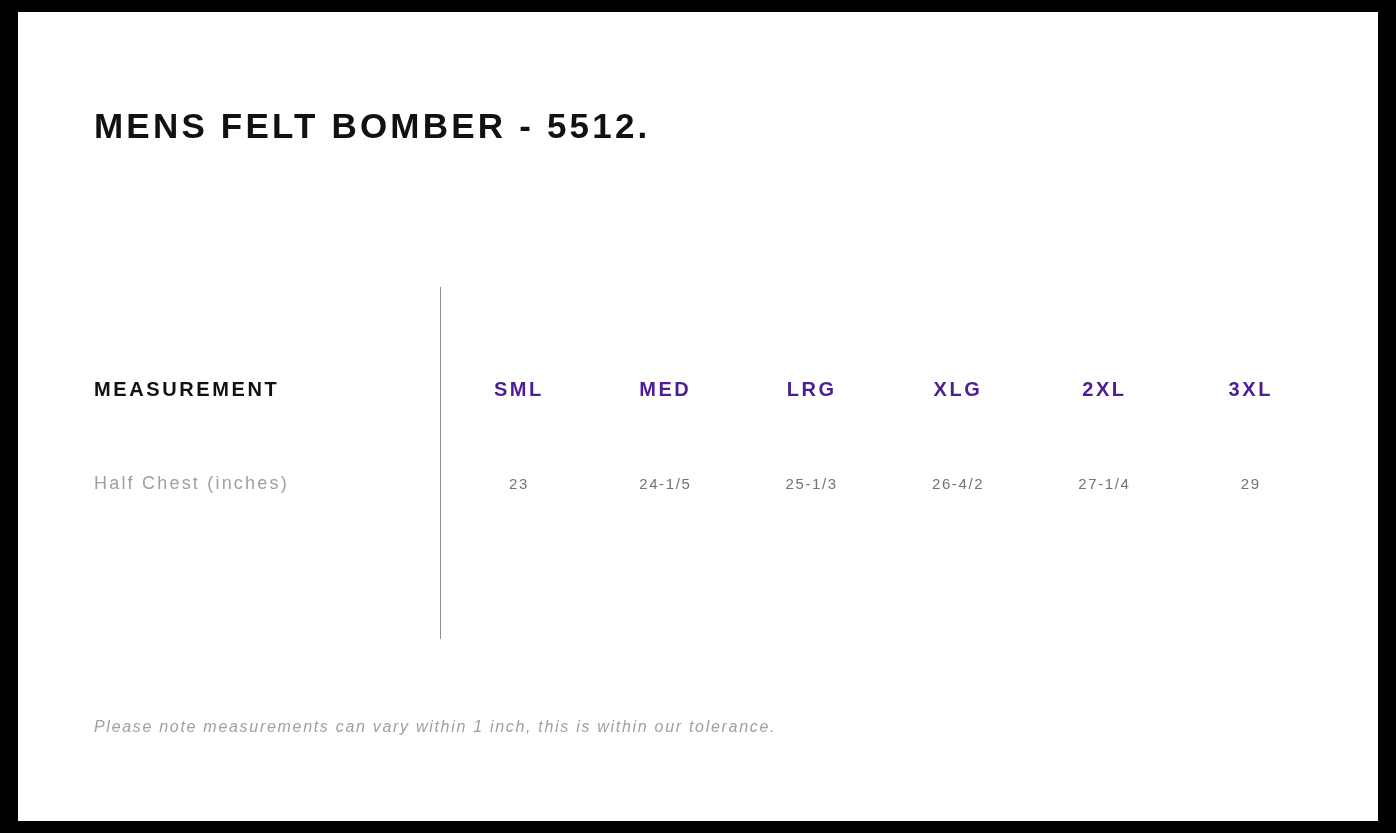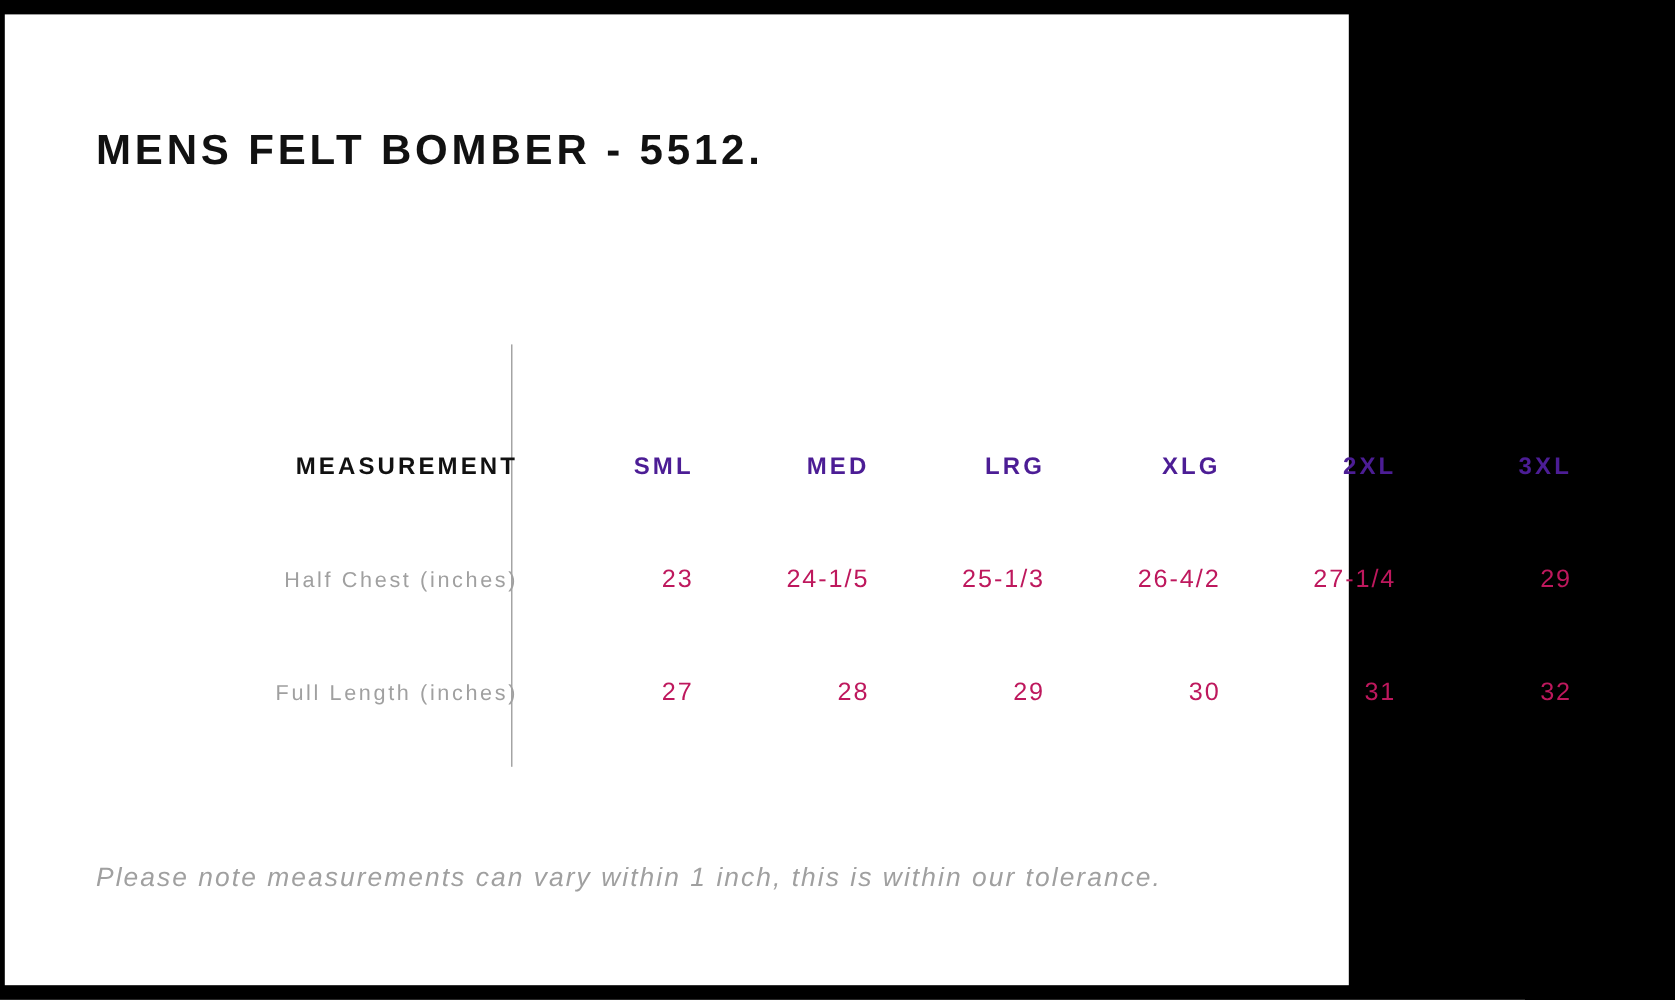--- a/index.html
+++ b/index.html
@@ -8,23 +8,23 @@
     background: #000000;
   }
   body {
     width: 1396px;
     height: 833px;
     font-family: "Liberation Sans", sans-serif;
     overflow: hidden;
   }
   .page {
     position: absolute;
-    left: 4px;
+    left: 18px;
     top: 12px;
-    width: 1120px;
+    width: 1360px;
     height: 809px;
     background: #ffffff;
     box-sizing: border-box;
   }
   .title {
     position: absolute;
     left: 76px;
     top: 94px;
     font-size: 35px;
     font-weight: bold;
@@ -47,21 +47,20 @@
     width: 1230px;
     border-collapse: collapse;
     table-layout: fixed;
   }
   table.size-table th,
   table.size-table td {
     padding: 0;
     border: 0;
     height: 94px;
     vertical-align: middle;
-    text-align: right;
   }
   .col-measure {
     width: 346px;
   }
   .col-size {
     width: 144px;
   }
   th.measurement-head {
     text-align: left;
     font-size: 20px;
@@ -79,29 +78,29 @@
   }
   td.row-label {
     text-align: left;
     font-size: 18px;
     letter-spacing: 2.2px;
     color: #a0a0a0;
     padding-left: 2px;
   }
   td.value {
     text-align: center;
-    font-size: 21px;
+    font-size: 15px;
     letter-spacing: 1.6px;
-    color: #be185d;
+    color: #737373;
   }
   .note {
     position: absolute;
     left: 76px;
     top: 706px;
-    font-size: 22px;
+    font-size: 16px;
     font-style: italic;
     letter-spacing: 1.7px;
     color: #a0a0a0;
     white-space: nowrap;
   }
 </style>
 </head>
 <body>
 
 <div class="page">
@@ -134,27 +133,18 @@
     <tbody>
       <tr>
         <td class="row-label">Half Chest (inches)</td>
         <td class="value">23</td>
         <td class="value">24-1/5</td>
         <td class="value">25-1/3</td>
         <td class="value">26-4/2</td>
         <td class="value">27-1/4</td>
         <td class="value">29</td>
       </tr>
-      <tr>
-        <td class="row-label">Full Length (inches)</td>
-        <td class="value">27</td>
-        <td class="value">28</td>
-        <td class="value">29</td>
-        <td class="value">30</td>
-        <td class="value">31</td>
-        <td class="value">32</td>
-      </tr>
     </tbody>
   </table>
 
   <div class="note">Please note measurements can vary within 1 inch, this is within our tolerance.</div>
 
 </div>
 
 </body></html>

